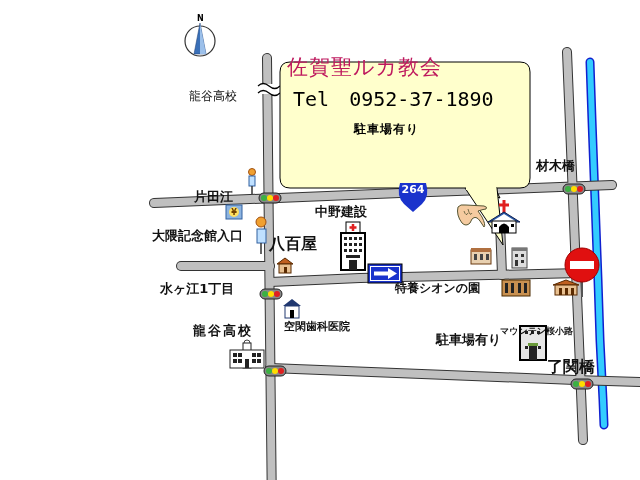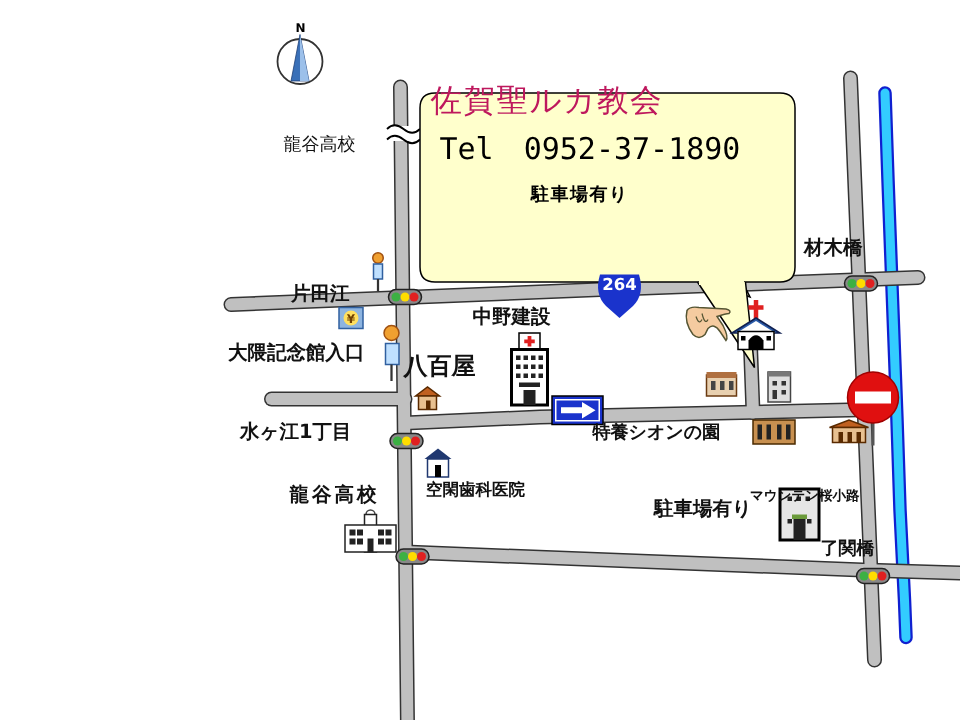--- a/index.html
+++ b/index.html
@@ -261,13 +261,13 @@
 <div class="lbl" style="left:152px;top:229px;font-size:13px;">大隈記念館入口</div>
 <div class="lbl" style="left:269px;top:236px;font-size:16px;">八百屋</div>
 <div class="lbl" style="left:315px;top:205px;font-size:13px;">中野建設</div>
 <div class="lbl" style="left:536px;top:159px;font-size:13px;">材木橋</div>
 <div class="lbl" style="left:160px;top:282px;font-size:13px;">水ヶ江1丁目</div>
 <div class="lbl" style="left:284px;top:321px;font-size:11px;">空閑歯科医院</div>
 <div class="lbl" style="left:193px;top:324px;font-size:13px;letter-spacing:2px;">龍谷高校</div>
 <div class="lbl" style="left:395px;top:282px;font-size:12px;">特養シオンの園</div>
 <div class="lbl" style="left:500px;top:307px;font-size:9px;margin-top:20px;">マウンテン桜小路</div>
 <div class="lbl" style="left:436px;top:333px;font-size:13px;">駐車場有り</div>
-<div class="lbl" style="left:547px;top:359px;font-size:12px;">了関橋</div>
+<div class="lbl" style="left:547px;top:359px;font-size:16px;">了関橋</div>
 
 </body></html>

